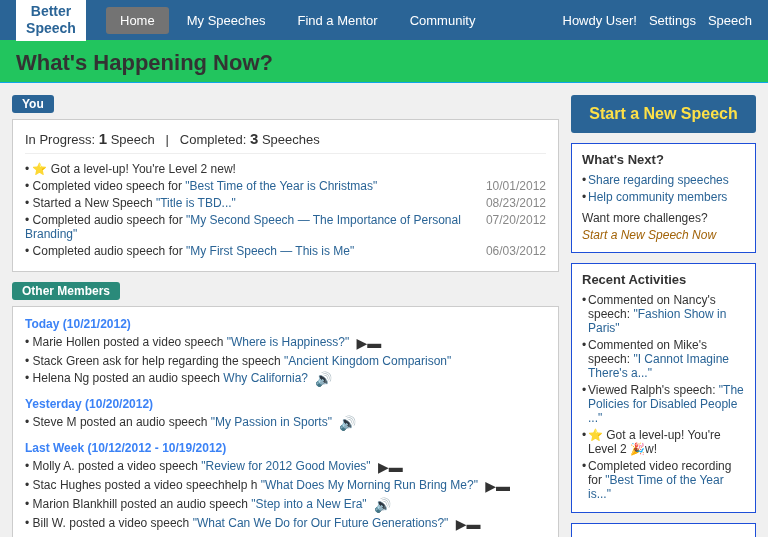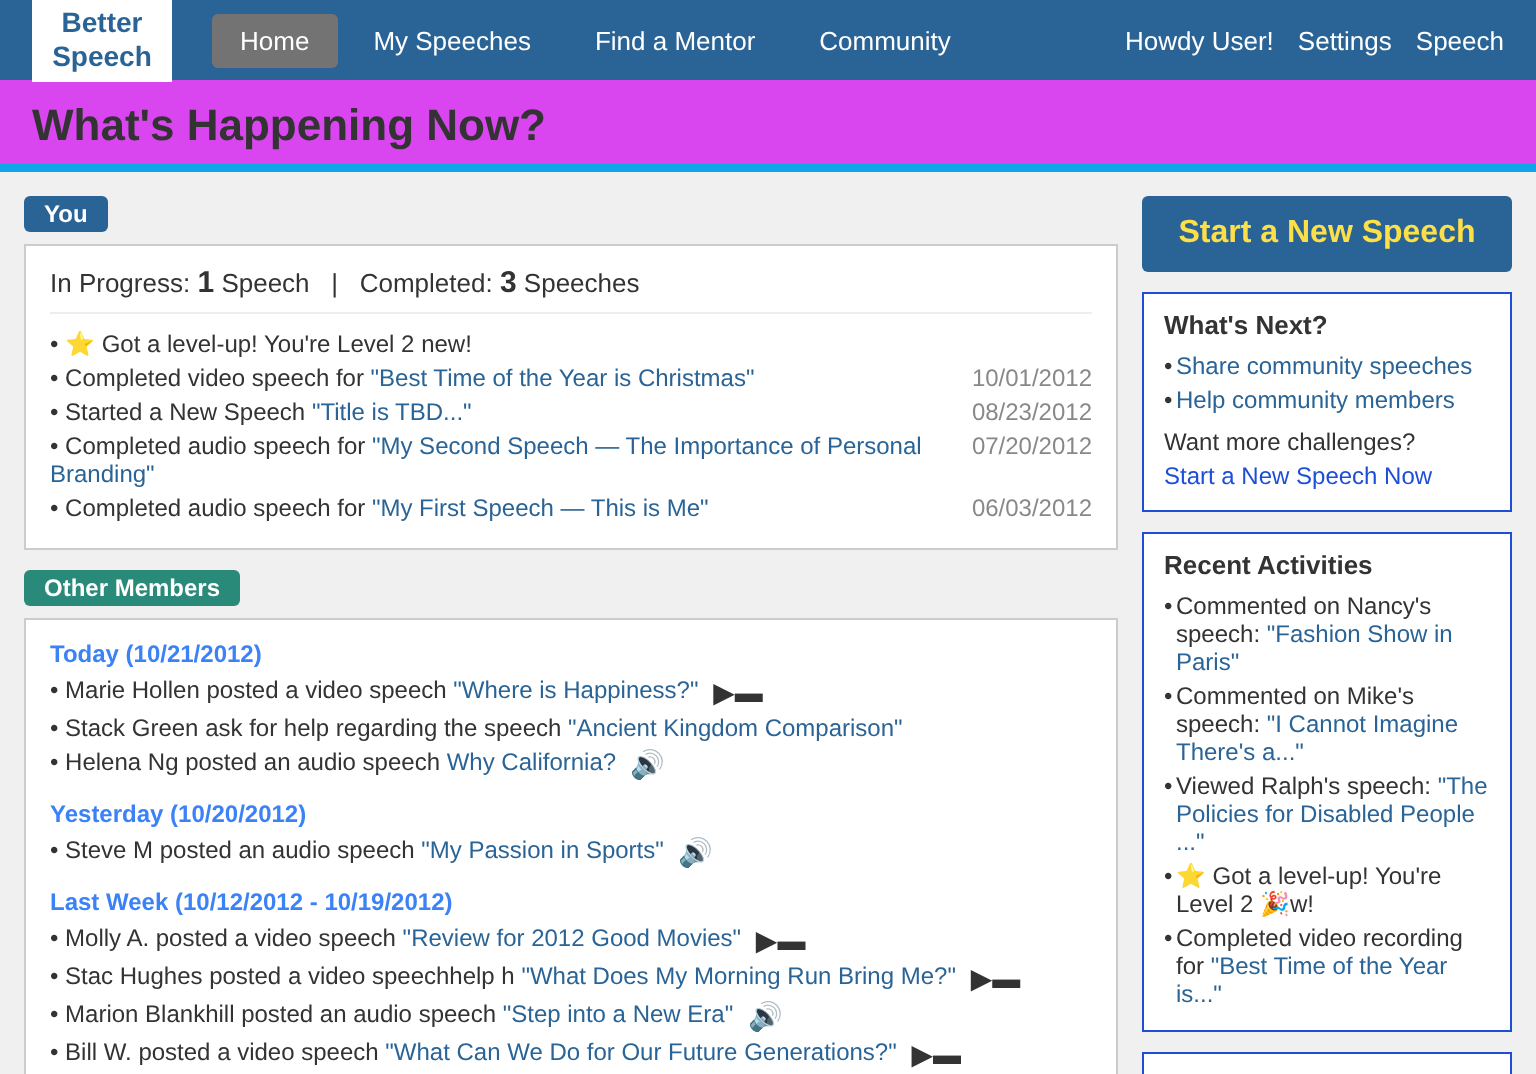--- a/index.html
+++ b/index.html
@@ -39,26 +39,26 @@
       display: flex;
       align-items: center;
       gap: 12px;
       color: white;
       font-size: 13px;
     }
     .header-right a { color: white; text-decoration: none; }
 
     
     .page-title {
-      background: #d946ef;
+      background: #22c55e;
       padding: 10px 16px 6px 16px;
       font-size: 22px;
       font-weight: bold;
       color: #333;
-      border-bottom: 4px solid #0ea5e9;
+      border-bottom: 1px solid #0ea5e9;
     }
 
     .content-wrapper {
       display: flex;
       gap: 0;
       padding: 12px 12px;
       max-width: 768px;
     }
 
     .main-col { flex: 1; margin-right: 12px; }
@@ -151,21 +151,21 @@
     }
     .side-box ul { list-style: none; }
     .side-box ul li {
       margin-bottom: 3px;
       padding-left: 6px;
       position: relative;
     }
     .side-box ul li::before { content: "•"; position: absolute; left: 0; }
     .side-box ul li a { color: #2a6496; text-decoration: none; }
     .side-box p { margin-top: 6px; line-height: 1.4; }
-    .side-box p a { color: #1d4ed8; text-decoration: none; }
+    .side-box p a { color: #a16207; text-decoration: none; font-style: italic; }
   </style>
 </head>
 <body>
 
 <div class="header">
   <div class="logo-box">
     <span>Better</span>
     <span>Speech</span>
   </div>
   <nav class="nav">
@@ -272,21 +272,21 @@
 
   </div>
 
   <div class="side-col">
     <button class="start-btn">Start a New Speech</button>
 
     
     <div class="side-box">
       <div class="side-box-title">What's Next?</div>
       <ul>
-        <li><a href="#">Share community speeches</a></li>
+        <li><a href="#">Share regarding speeches</a></li>
         <li><a href="#">Help community members</a></li>
       </ul>
       <p>
         <span>Want more challenges?</span><br>
         <a href="#">Start a New Speech Now</a>
       </p>
     </div>
 
     
     <div class="side-box">

